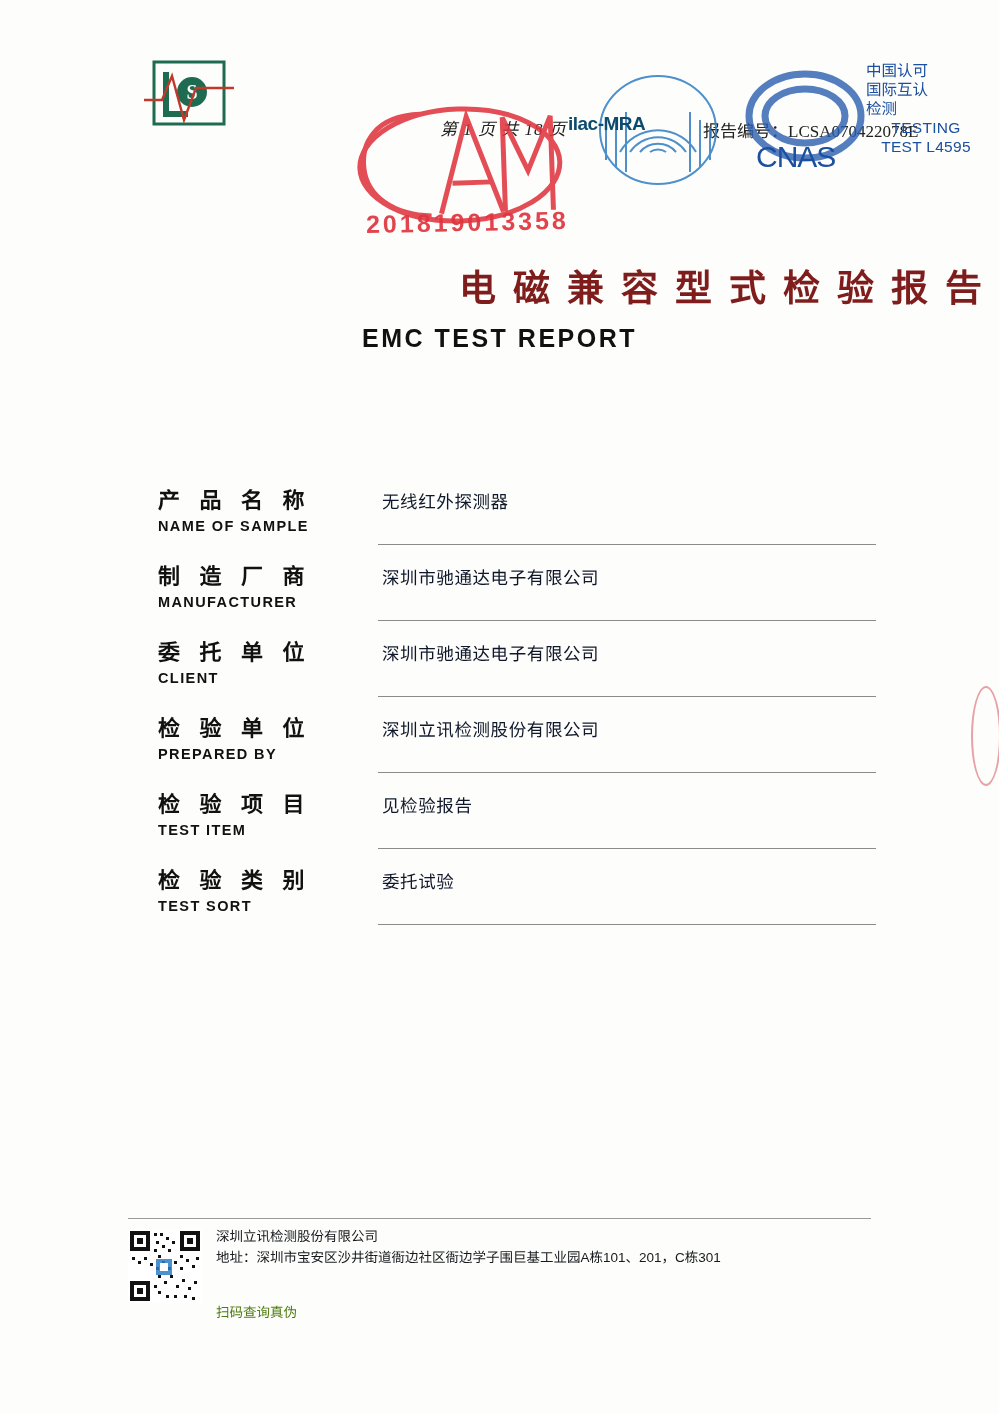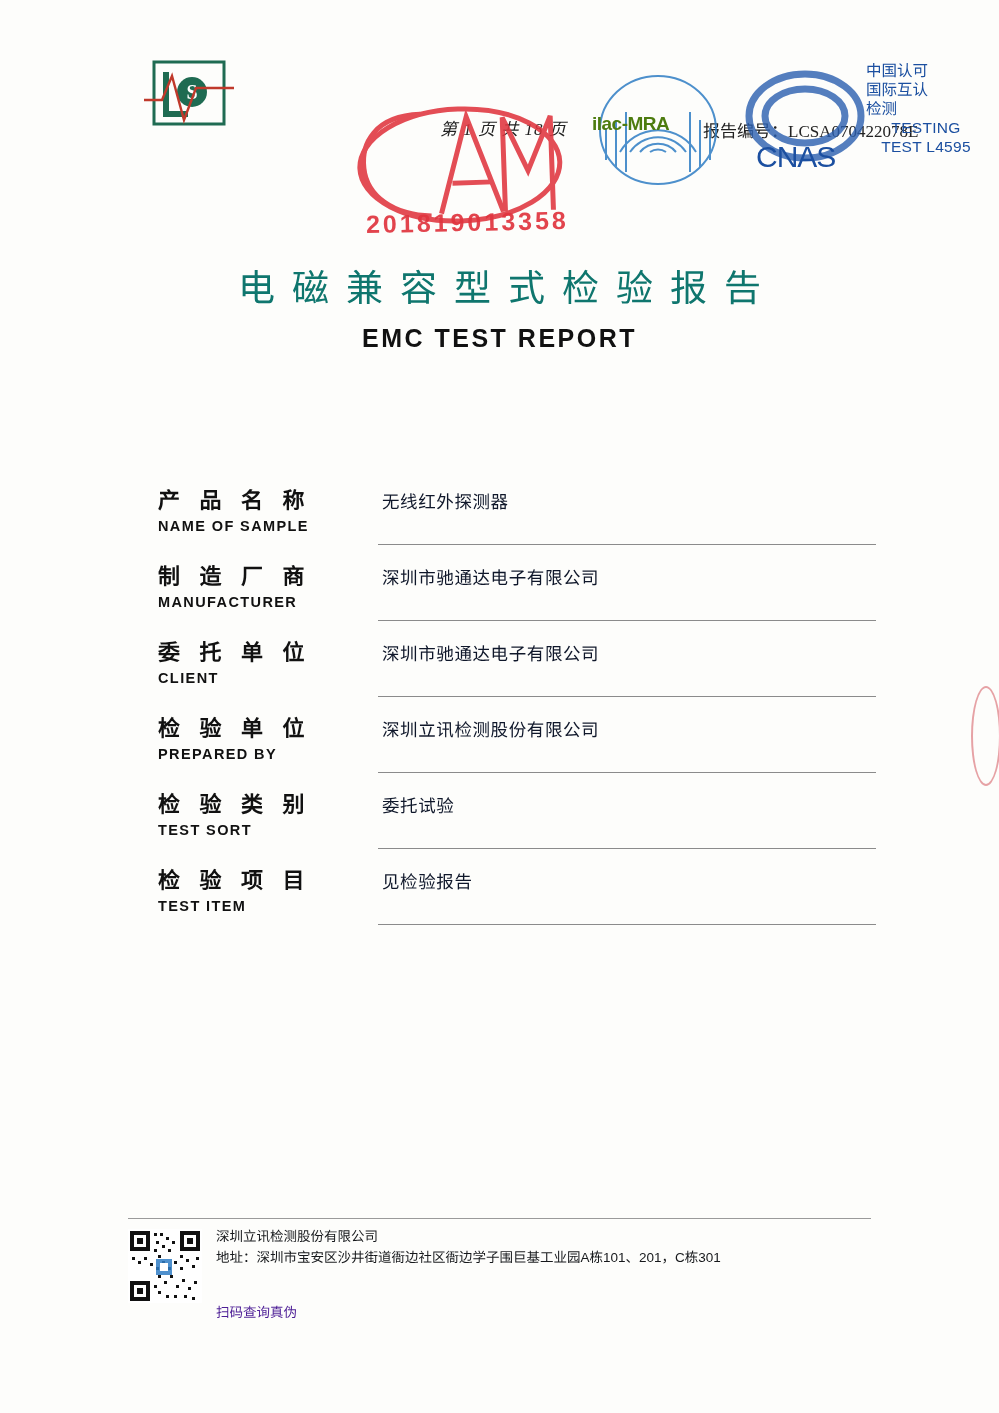--- a/index.html
+++ b/index.html
@@ -89,25 +89,25 @@
   
   .ilac {
     position: absolute;
     left: 592px;
     top: 68px;
     width: 132px;
     height: 124px;
   }
   .ilac-label {
     position: absolute;
-    left: 592px;
+    left: 568px;
     top: 113px;
     font-size: 19px;
     font-weight: 700;
-    color: #4d7c0f;
+    color: #0c4a6e;
     letter-spacing: -.5px;
     font-family: "Liberation Sans", sans-serif;
   }
 
   
   .cnas {
     position: absolute;
     left: 740px;
     top: 62px;
     width: 130px;
@@ -135,27 +135,27 @@
     font-family: "Liberation Sans", sans-serif;
   }
   .cnas-txt .cn { font-size: 15.5px; display:block; }
   .cnas-txt .en { font-size: 15.5px; display:block; letter-spacing:.3px;text-align:center;}
 
   
   .title-cn {
     position: absolute;
     top: 258px;
     left: 0; right: 0;
-    text-align: center;
+    text-align: right;
     font-family: "Liberation Serif", serif;
     font-size: 37px;
-    font-weight: 400;
+    font-weight: 700;
     letter-spacing: 17px;
     text-indent: 17px;
-    color: #0f766e;
+    color: #7f1d1d;
   }
   .title-en {
     position: absolute;
     top: 324px;
     left: 0; right: 0;
     text-align: center;
     font-family: "Liberation Sans", sans-serif;
     font-size: 25px;
     font-weight: 700;
     letter-spacing: 2.5px;
@@ -251,21 +251,21 @@
     color: #16181b;
     white-space: nowrap;
   }
   .footer-text .line { display: block; }
   .qr-caption {
     position: absolute;
     left: 88px;
     top: 82px;
     font-family: "Liberation Sans", sans-serif;
     font-size: 13.5px;
-    color: #4c1d95;
+    color: #4d7c0f;
   }
   .footer-link { color: #16181b; }
 </style>
 </head>
 <body>
 
 <div class="page">
 
   <div class="header">
 
@@ -351,30 +351,30 @@
     </div>
 
     <div class="field-row">
       <div class="label-cn">检 验 单 位</div>
       <div class="label-en">PREPARED BY</div>
       <div class="value">深圳立讯检测股份有限公司</div>
       <div class="rule"></div>
     </div>
 
     <div class="field-row">
+      <div class="label-cn">检 验 项 目</div>
+      <div class="label-en">TEST ITEM</div>
+      <div class="value">见检验报告</div>
+      <div class="rule"></div>
+    </div>
+
+    <div class="field-row">
       <div class="label-cn">检 验 类 别</div>
       <div class="label-en">TEST SORT</div>
       <div class="value">委托试验</div>
-      <div class="rule"></div>
-    </div>
-
-    <div class="field-row">
-      <div class="label-cn">检 验 项 目</div>
-      <div class="label-en">TEST ITEM</div>
-      <div class="value">见检验报告</div>
       <div class="rule"></div>
     </div>
   </div>
 
   <div class="edge-stamp"></div>
 
   <div class="footer">
     <svg class="qr" viewBox="0 0 74 74">
       <rect x="0" y="0" width="74" height="74" fill="#ffffff"></rect>
       <g fill="#111">

